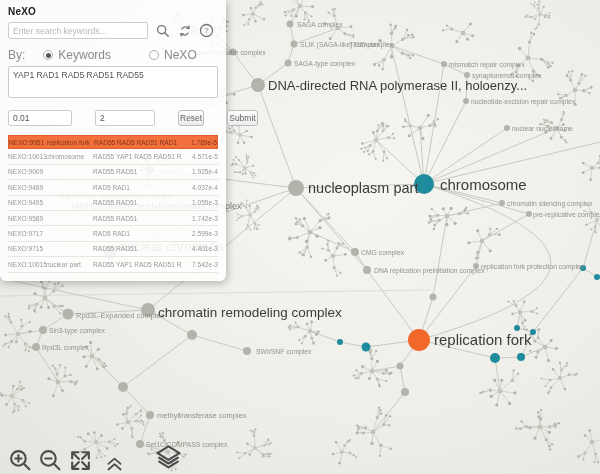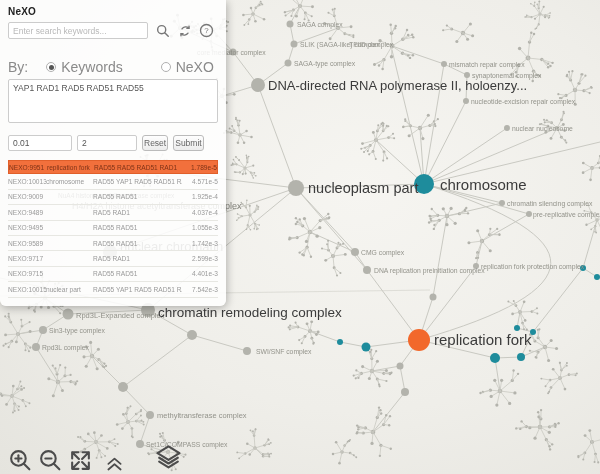--- a/index.html
+++ b/index.html
@@ -11,31 +11,31 @@
 
   .panel{position:absolute;left:0;top:0;width:226px;box-sizing:border-box;
     background:rgba(255,255,255,.85);border-radius:0 0 6px 6px;
     box-shadow:1px 2px 8px rgba(0,0,0,.28);padding:6px 8px 8px;z-index:5}
   .title{font-size:10px;font-weight:bold;color:#222;letter-spacing:.2px}
   .search-row{display:flex;align-items:center;margin-top:5px;gap:7px}
   .search-row input{flex:0 0 130px;height:13px;font-size:8.5px;border:1px solid #ccc;
     border-radius:2px;padding:1px 4px;color:#555;background:rgba(255,255,255,.95);outline:none}
   input::placeholder{color:#b8b8b8}
   .icon-btn{width:15px;height:15px;display:flex;align-items:center;justify-content:center;cursor:pointer}
-  .radio-row{display:flex;align-items:center;margin-top:20px;font-size:14px;color:#8a8a8a}
+  .radio-row{display:flex;align-items:center;margin-top:9px;font-size:12px;color:#8a8a8a}
   .radio{width:8px;height:8px;border:1px solid #b0b0b0;border-radius:50%;background:#fff;
     display:inline-block;position:relative;margin:0 5px 0 18px;flex:none}
   .radio.sel::after{content:"";position:absolute;left:1.5px;top:1.5px;right:1.5px;bottom:1.5px;
     background:#555;border-radius:50%}
   .radio-gap{margin-left:38px}
   .te-head{margin-top:15px;font-size:10px;color:#777}
-  textarea{width:100%;height:44px;margin-top:4px;font-size:8.5px;font-family:inherit;color:#555;
+  textarea{width:100%;height:32px;margin-top:4px;font-size:8.5px;font-family:inherit;color:#555;
     border:1px solid #ccc;border-radius:2px;resize:none;box-sizing:border-box;padding:3px 4px;
     background:rgba(255,255,255,.95);outline:none}
-  .param-row{display:flex;margin-top:8px;gap:5px;align-items:center}
+  .param-row{display:flex;margin-top:8px;gap:23px;align-items:center}
   .param-row input{height:12px;font-size:8.5px;border:1px solid #ccc;border-radius:2px;
     padding:1px 4px;color:#555;background:rgba(255,255,255,.95);outline:none}
   #pval{width:54px}#mingenes{width:50px}
   .btn{font-size:8.5px;color:#666;background:linear-gradient(#fefefe,#ececec);
     border:1px solid #bbb;border-radius:3px;padding:2px 1px;cursor:pointer;white-space:nowrap}
   .rtable{margin-top:9px}
   .trow{display:flex;align-items:center;height:14.4px;border-bottom:1px solid #e7e7e2;
     font-size:6.6px;color:#999;white-space:nowrap;cursor:pointer}
   .trow.sel{background:#f2703c;border:1px solid #e05f2a;border-bottom:1px solid #e05f2a;
     color:#7f3317;box-sizing:border-box}

